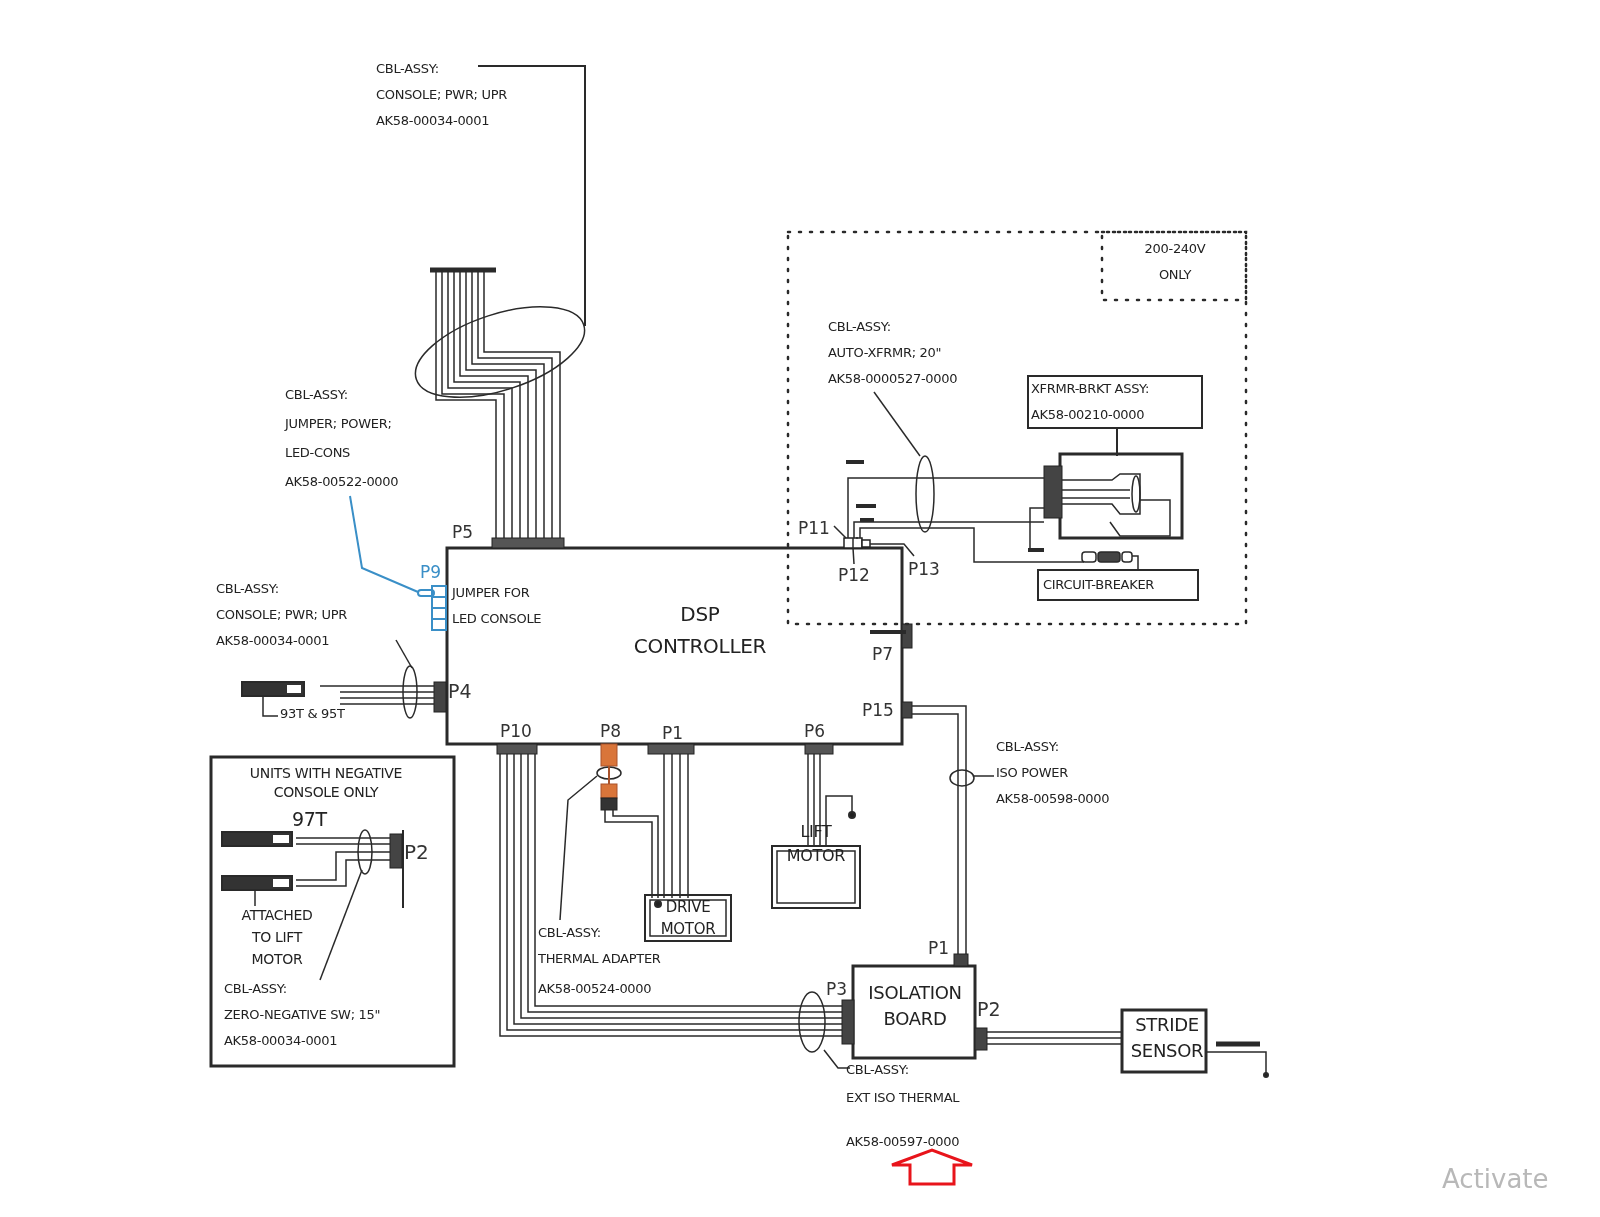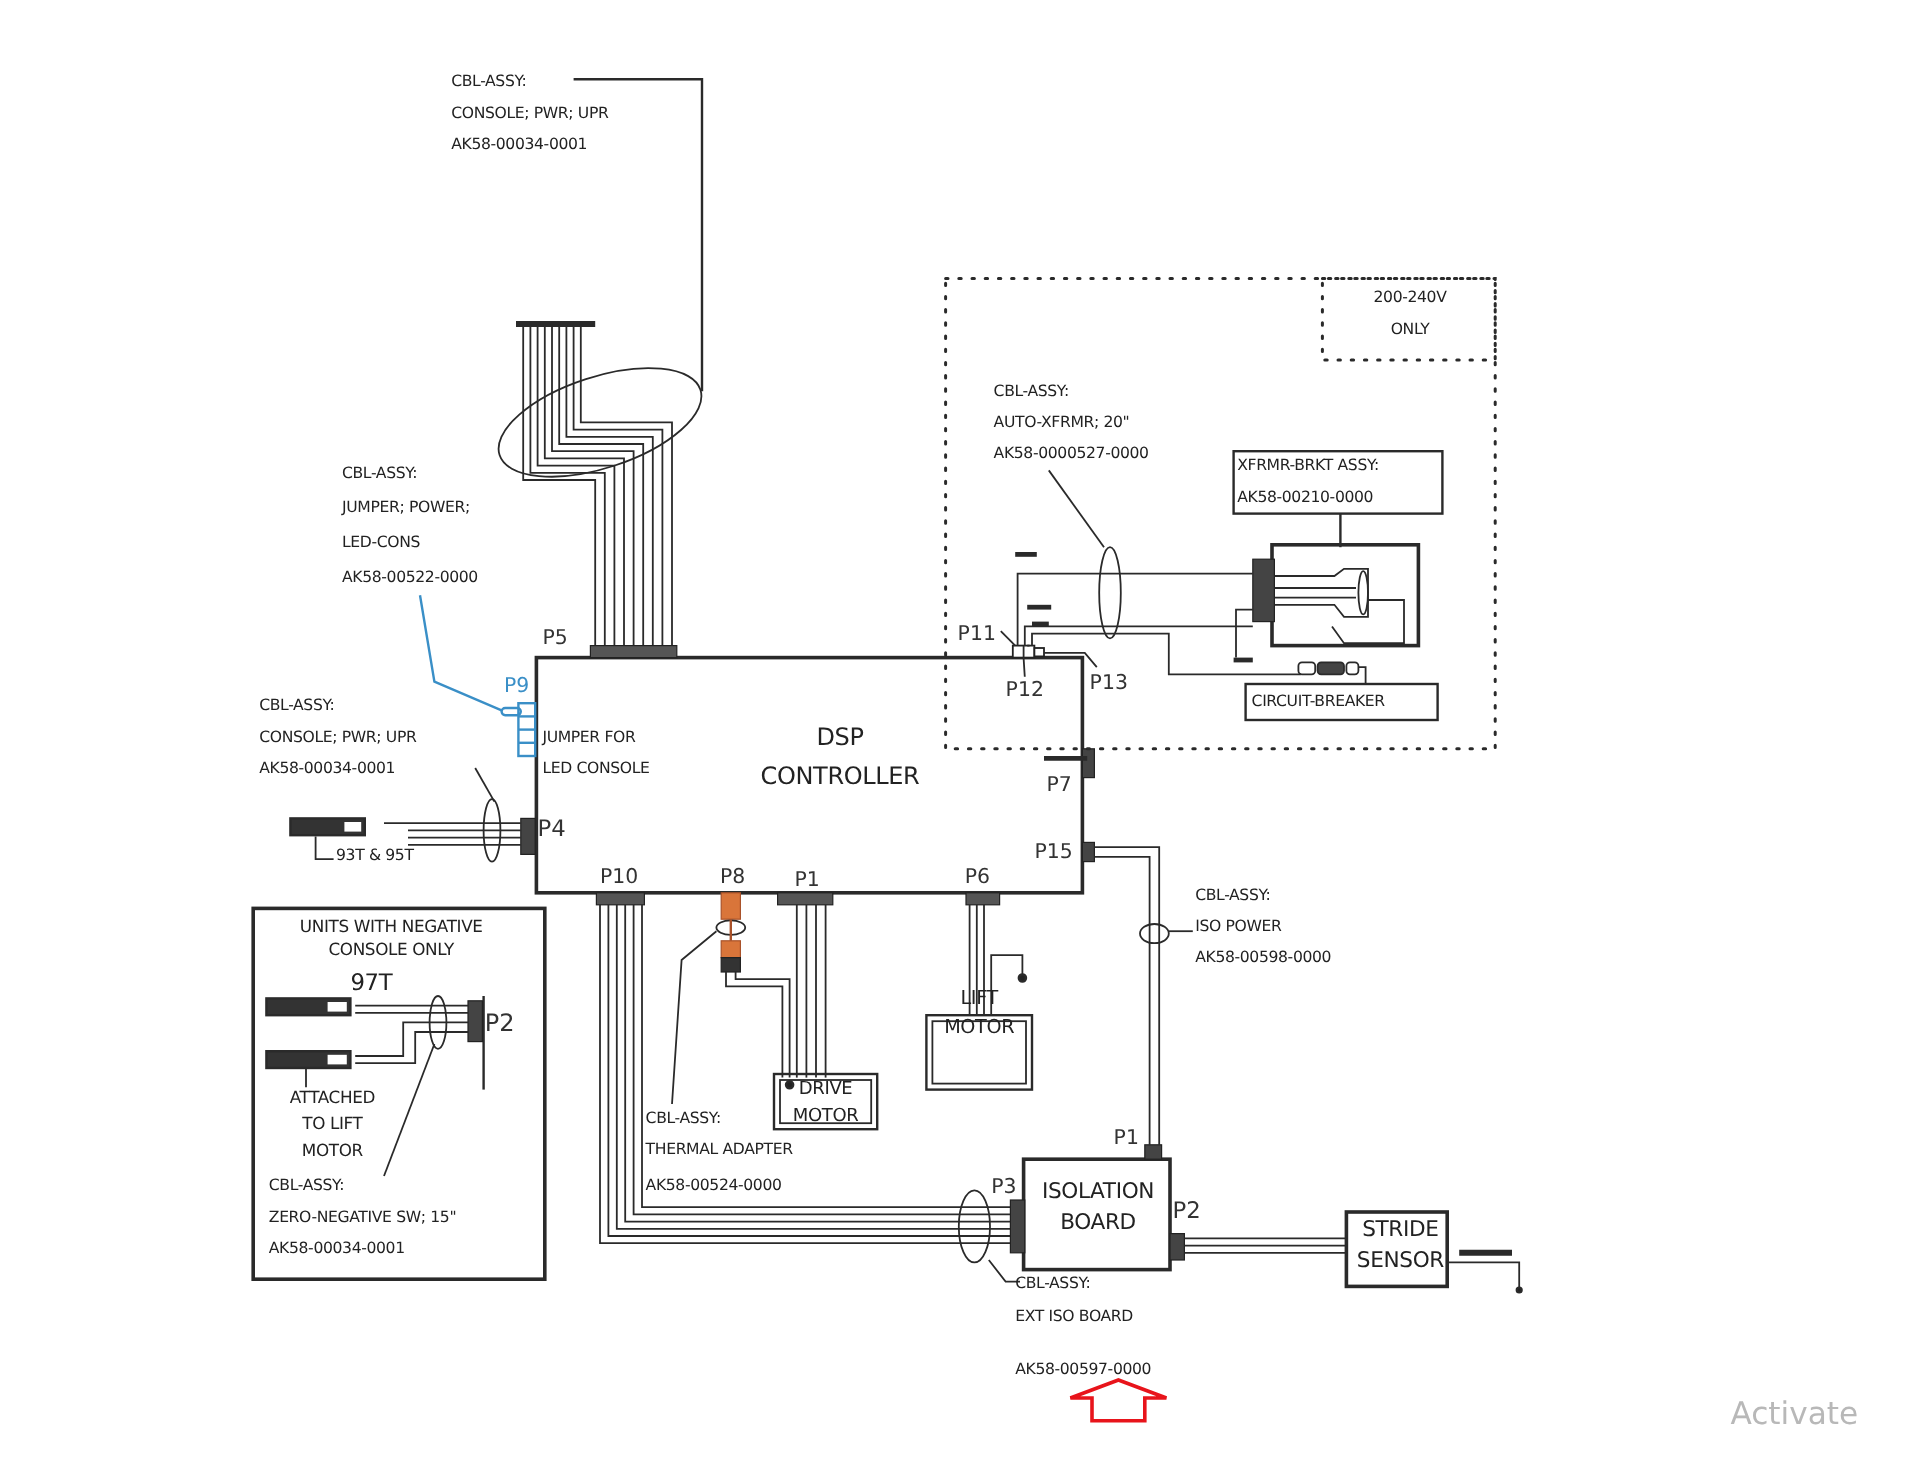--- a/index.html
+++ b/index.html
@@ -215,21 +215,21 @@
 </div>
 
 <div class="lbl" style="left:216px;top:576px;">
   <div>CBL-ASSY:</div>
   <div>CONSOLE; PWR; UPR</div>
   <div>AK58-00034-0001</div>
 </div>
 
 <div class="lbl" style="left:280px;top:701px;">93T &amp; 95T</div>
 
-<div class="lbl" style="left:452px;top:602px;">
+<div class="lbl" style="left:452px;top:580px;">
   <div>JUMPER FOR</div>
   <div>LED CONSOLE</div>
 </div>
 
 <div class="lbl center" style="left:630px;top:598px;width:140px;font-size:20px;line-height:32px;">
   <div>DSP</div>
   <div>CONTROLLER</div>
 </div>
 
 <div class="port" style="left:452px;top:522px;">P5</div>
@@ -284,21 +284,21 @@
 <div class="lbl center" style="left:855px;top:980px;width:120px;font-size:18px;">
   <div>ISOLATION</div>
   <div>BOARD</div>
 </div>
 <div class="port" style="left:928px;top:938px;">P1</div>
 <div class="port" style="left:826px;top:979px;">P3</div>
 <div class="port" style="left:977px;top:998px;font-size:19px;">P2</div>
 
 <div class="lbl" style="left:846px;top:1056px;line-height:28px;">
   <div>CBL-ASSY:</div>
-  <div>EXT ISO BOARD</div>
+  <div>EXT ISO THERMAL</div>
   <div style="margin-top:16px;">AK58-00597-0000</div>
 </div>
 
 <div class="lbl center" style="left:1124px;top:1012px;width:86px;font-size:18px;line-height:26px;">
   <div>STRIDE</div>
   <div>SENSOR</div>
 </div>
 
 <div class="lbl center small" style="left:216px;top:764px;width:220px;">
   <div>UNITS WITH NEGATIVE</div>

